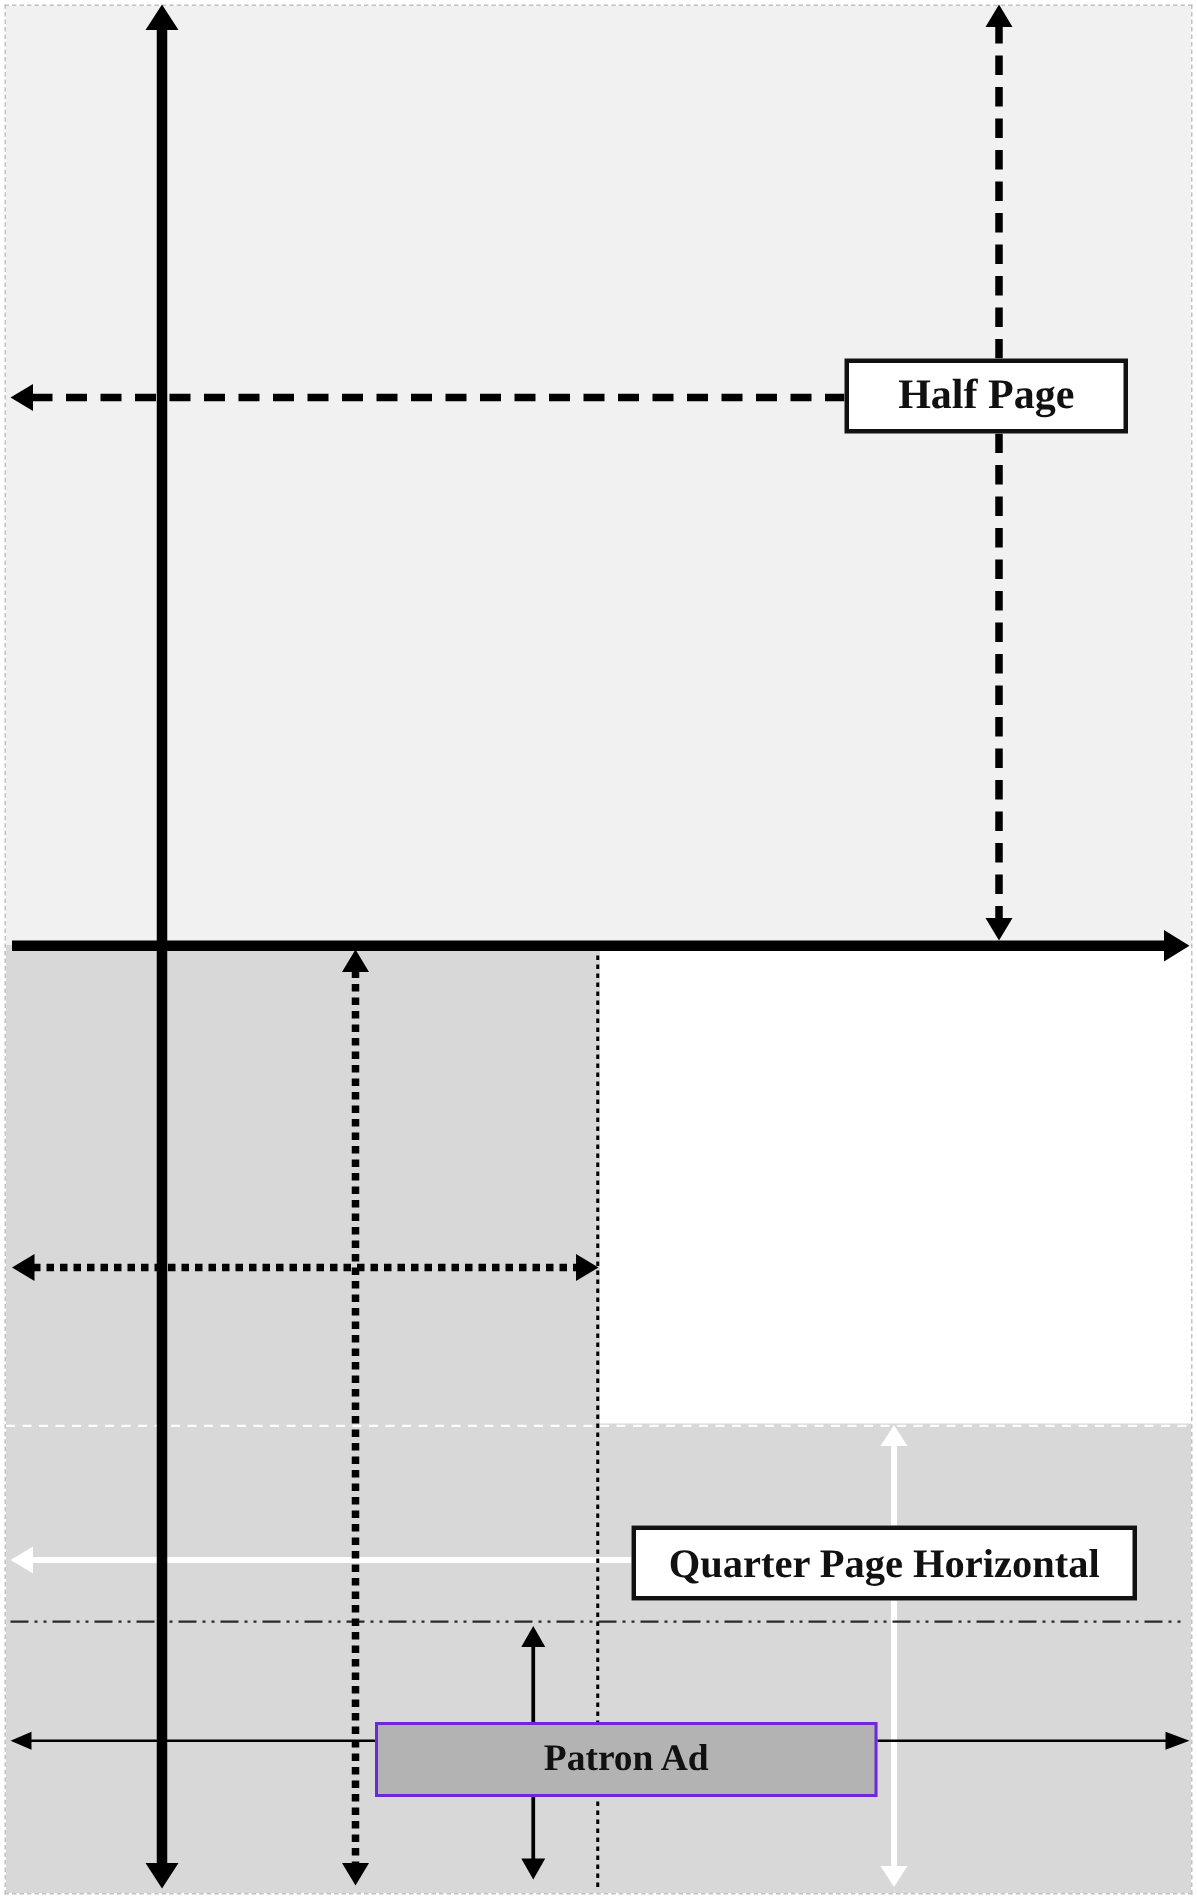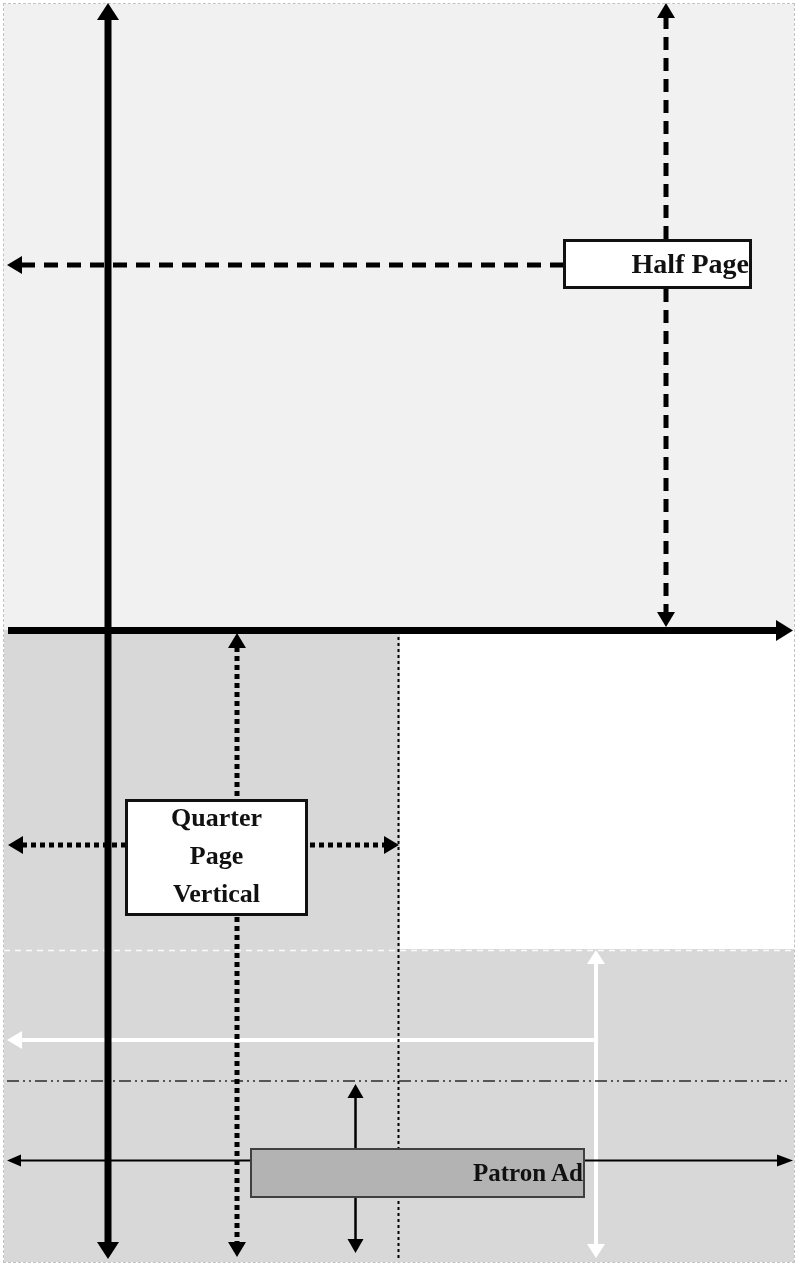--- a/index.html
+++ b/index.html
@@ -16,33 +16,33 @@
   }
   .region{position:absolute;}
   .region.top{left:4px;top:4px;width:790px;height:626px;background:#f1f1f1;}
   .region.midleft{left:4px;top:630px;width:396px;height:320px;background:#d8d8d8;}
   .region.bottom{left:4px;top:949px;width:790px;height:313px;background:#d8d8d8;}
   svg.overlay{position:absolute;left:0;top:0;}
   .label-box{
     position:absolute;
     background:#ffffff;
     border:3px solid #111111;
-    display:flex;align-items:center;justify-content:flex-end;
+    display:flex;align-items:center;justify-content:center;
     text-align:center;
     font-weight:bold;color:#111111;
     box-sizing:border-box;
   }
   .label-box.full-page{left:7px;top:606px;width:218px;height:49px;font-size:28px;}
   .label-box.half-page{left:563px;top:239px;width:189px;height:50px;font-size:28px;}
   .label-box.qpv{left:125px;top:799px;width:183px;height:117px;font-size:26px;line-height:38px;flex-direction:column;}
   .label-box.qpv span{display:block;}
   .label-box.qph{left:421px;top:1017px;width:337px;height:50px;font-size:27px;}
   .label-box.patron{
     left:250px;top:1148px;width:335px;height:50px;font-size:25px;
-    background:#b3b3b3;border:2px solid #404040;
+    background:#b3b3b3;border:2px solid #6d28d9;
   }
 </style>
 </head>
 <body>
 
 <div class="page">
 
   <div class="region top"></div>
   <div class="region midleft"></div>
   <div class="region bottom"></div>
@@ -111,24 +111,22 @@
       <line x1="355.5" y1="1198" x2="355.5" y2="1240" stroke="#000000" stroke-width="2.5"></line>
       <polygon points="355.5,1253 347.5,1239 363.5,1239" fill="#000000"></polygon>
     </g>
   </svg>
 
 
   <div class="label-box half-page">
     <span>Half Page</span>
   </div>
 
-  <div class="label-box qpv">
-    <span>Quarter</span>
-    <span>Page</span>
-    <span>Vertical</span>
+
+  <div class="label-box qph">
+    <span>Quarter Page Horizontal</span>
   </div>
-
 
   <div class="label-box patron">
     <span>Patron Ad</span>
   </div>
 
 </div>
 
 </body></html>

